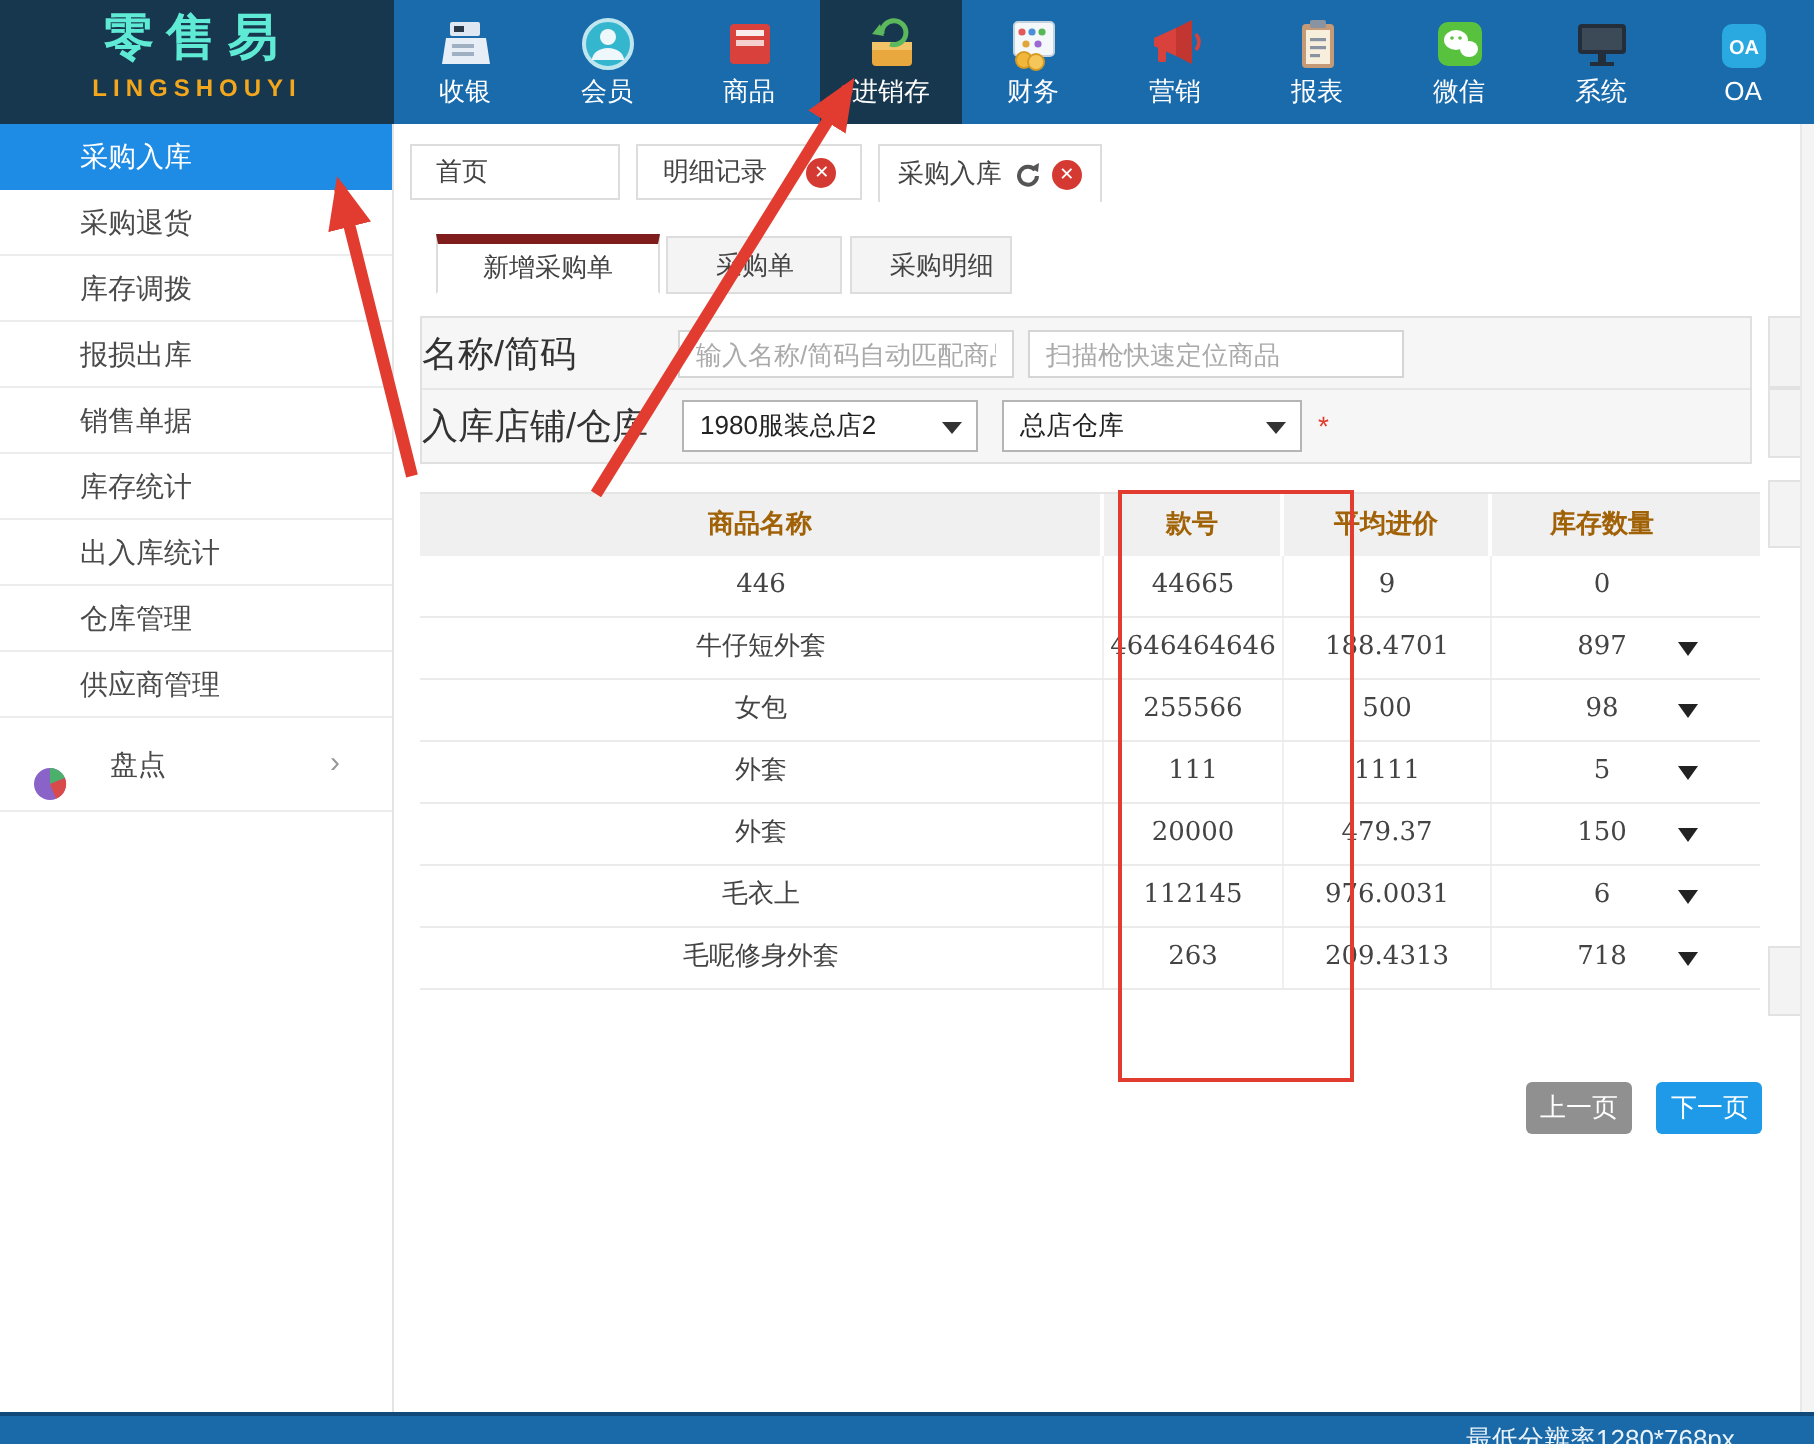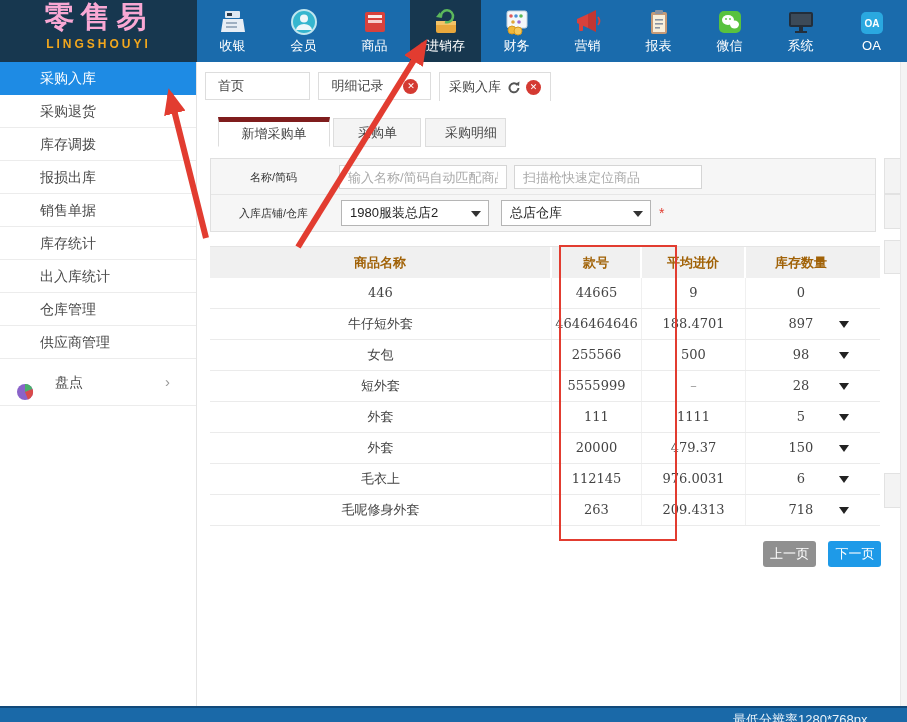--- a/index.html
+++ b/index.html
@@ -2,21 +2,21 @@
 <html><head>
 <meta charset="utf-8">
 <style>
   * { margin:0; padding:0; box-sizing:border-box; }
   body { font-family:"Liberation Sans", sans-serif; }
   .stage { position:relative; width:907px; height:722px; background:#fff; overflow:hidden; }
 
   
   .topnav { position:absolute; left:0; top:0; width:907px; height:62px; background:#1a6bac; display:flex; }
   .logo { width:197px; height:62px; background:#17374f; text-align:center; flex:none; }
-  .logo-cn { color:#f9a8d4; font-size:30px; font-weight:bold; letter-spacing:6px; line-height:36px; padding-top:1px;font-family:Liberation Mono, monospace; }
+  .logo-cn { color:#5eead4; font-size:25px; font-weight:bold; letter-spacing:6px; line-height:36px; padding-top:1px; }
   .logo-en { color:#f2a71d; font-size:12px; font-weight:bold; letter-spacing:3px; line-height:14px; }
   .navitems { flex:1; display:flex; }
   .nav-item { width:71px; display:flex; flex-direction:column; align-items:center; justify-content:center; cursor:pointer; }
   .nav-item.active { background:#17374f; }
   .nav-icon { width:30px; height:28px; }
   .nav-label { color:#fff; font-size:13px; margin-top:1px; white-space:nowrap; }
 
   
   .sidebar { position:absolute; left:0; top:62px; width:197px; height:644px; background:#fff; border-right:1px solid #e4e4e4; }
   .side-item { height:33px; line-height:32px; padding-left:40px; font-size:14px; color:#4a4a4a; border-bottom:1px solid #ececec; cursor:pointer; position:relative; }
@@ -40,21 +40,21 @@
   .subtab { display:inline-block; height:29px; line-height:27px; text-align:center; font-size:13px; color:#444; background:#f4f4f4; border:1px solid #ddd; cursor:pointer; vertical-align:bottom; }
   .subtab.s1 { width:112px; }
   .subtab.s2 { width:88px; margin-left:-1px; }
   .subtab.s3 { width:81px; margin-left:-1px;padding-left:11px; }
   .subtab.active { background:#fff; border-top:5px solid #7f1d1d; border-bottom:1px solid #fff; line-height:24px; height:30px; }
 
   
   .form { position:absolute; left:210px; top:158px; width:666px; border:1px solid #e0e0e0; background:#f6f6f6; }
   .form-row { height:36px; position:relative; }
   .form-row.first { border-bottom:1px solid #e6e6e6; }
-  .form-label { position:absolute; left:0; top:0; width:125px; height:36px; line-height:36px; text-align:center; font-size:11px; color:#333; }
+  .form-label { position:absolute; left:0; top:0; width:125px; height:36px; line-height:36px; text-align:left; font-size:18px; color:#333; }
   .text-input { position:absolute; top:6px; height:24px; border:1px solid #d5d5d5; background:#fff; font-size:13px; padding:0 8px; color:#333; font-family:inherit; outline:none; }
   .text-input::placeholder { color:#aaa; }
   .ti1 { left:128px; width:168px; }
   .ti2 { left:303px; width:188px; }
   .select-box { position:absolute; top:5px; height:26px; border:1px solid #b5b5b5; background:#fff; font-size:13px; line-height:24px; padding:0 20px 0 8px; color:#222; cursor:pointer; }
   .sb1 { left:130px; width:148px; }
   .sb2 { left:290px; width:150px; }
   .sel-caret { position:absolute; right:7px; top:10px; width:0; height:0; border-left:5px solid transparent; border-right:5px solid transparent; border-top:6px solid #333; }
   .req { position:absolute; left:448px; top:10px; color:#e23c30; font-size:14px; }
 
@@ -279,26 +279,20 @@
       <div class="td c3">188.4701</div>
       <div class="td c4"><span>897</span><span class="dd-caret"></span></div>
     </div>
     <div class="tr">
       <div class="td c1">女包</div>
       <div class="td c2">255566</div>
       <div class="td c3">500</div>
       <div class="td c4"><span>98</span><span class="dd-caret"></span></div>
     </div>
     <div class="tr">
-      <div class="td c1">短外套</div>
-      <div class="td c2">5555999</div>
-      <div class="td c3" style="color:#999;">–</div>
-      <div class="td c4"><span>28</span><span class="dd-caret"></span></div>
-    </div>
-    <div class="tr">
       <div class="td c1">外套</div>
       <div class="td c2">111</div>
       <div class="td c3">1111</div>
       <div class="td c4"><span>5</span><span class="dd-caret"></span></div>
     </div>
     <div class="tr">
       <div class="td c1">外套</div>
       <div class="td c2">20000</div>
       <div class="td c3">479.37</div>
       <div class="td c4"><span>150</span><span class="dd-caret"></span></div>

